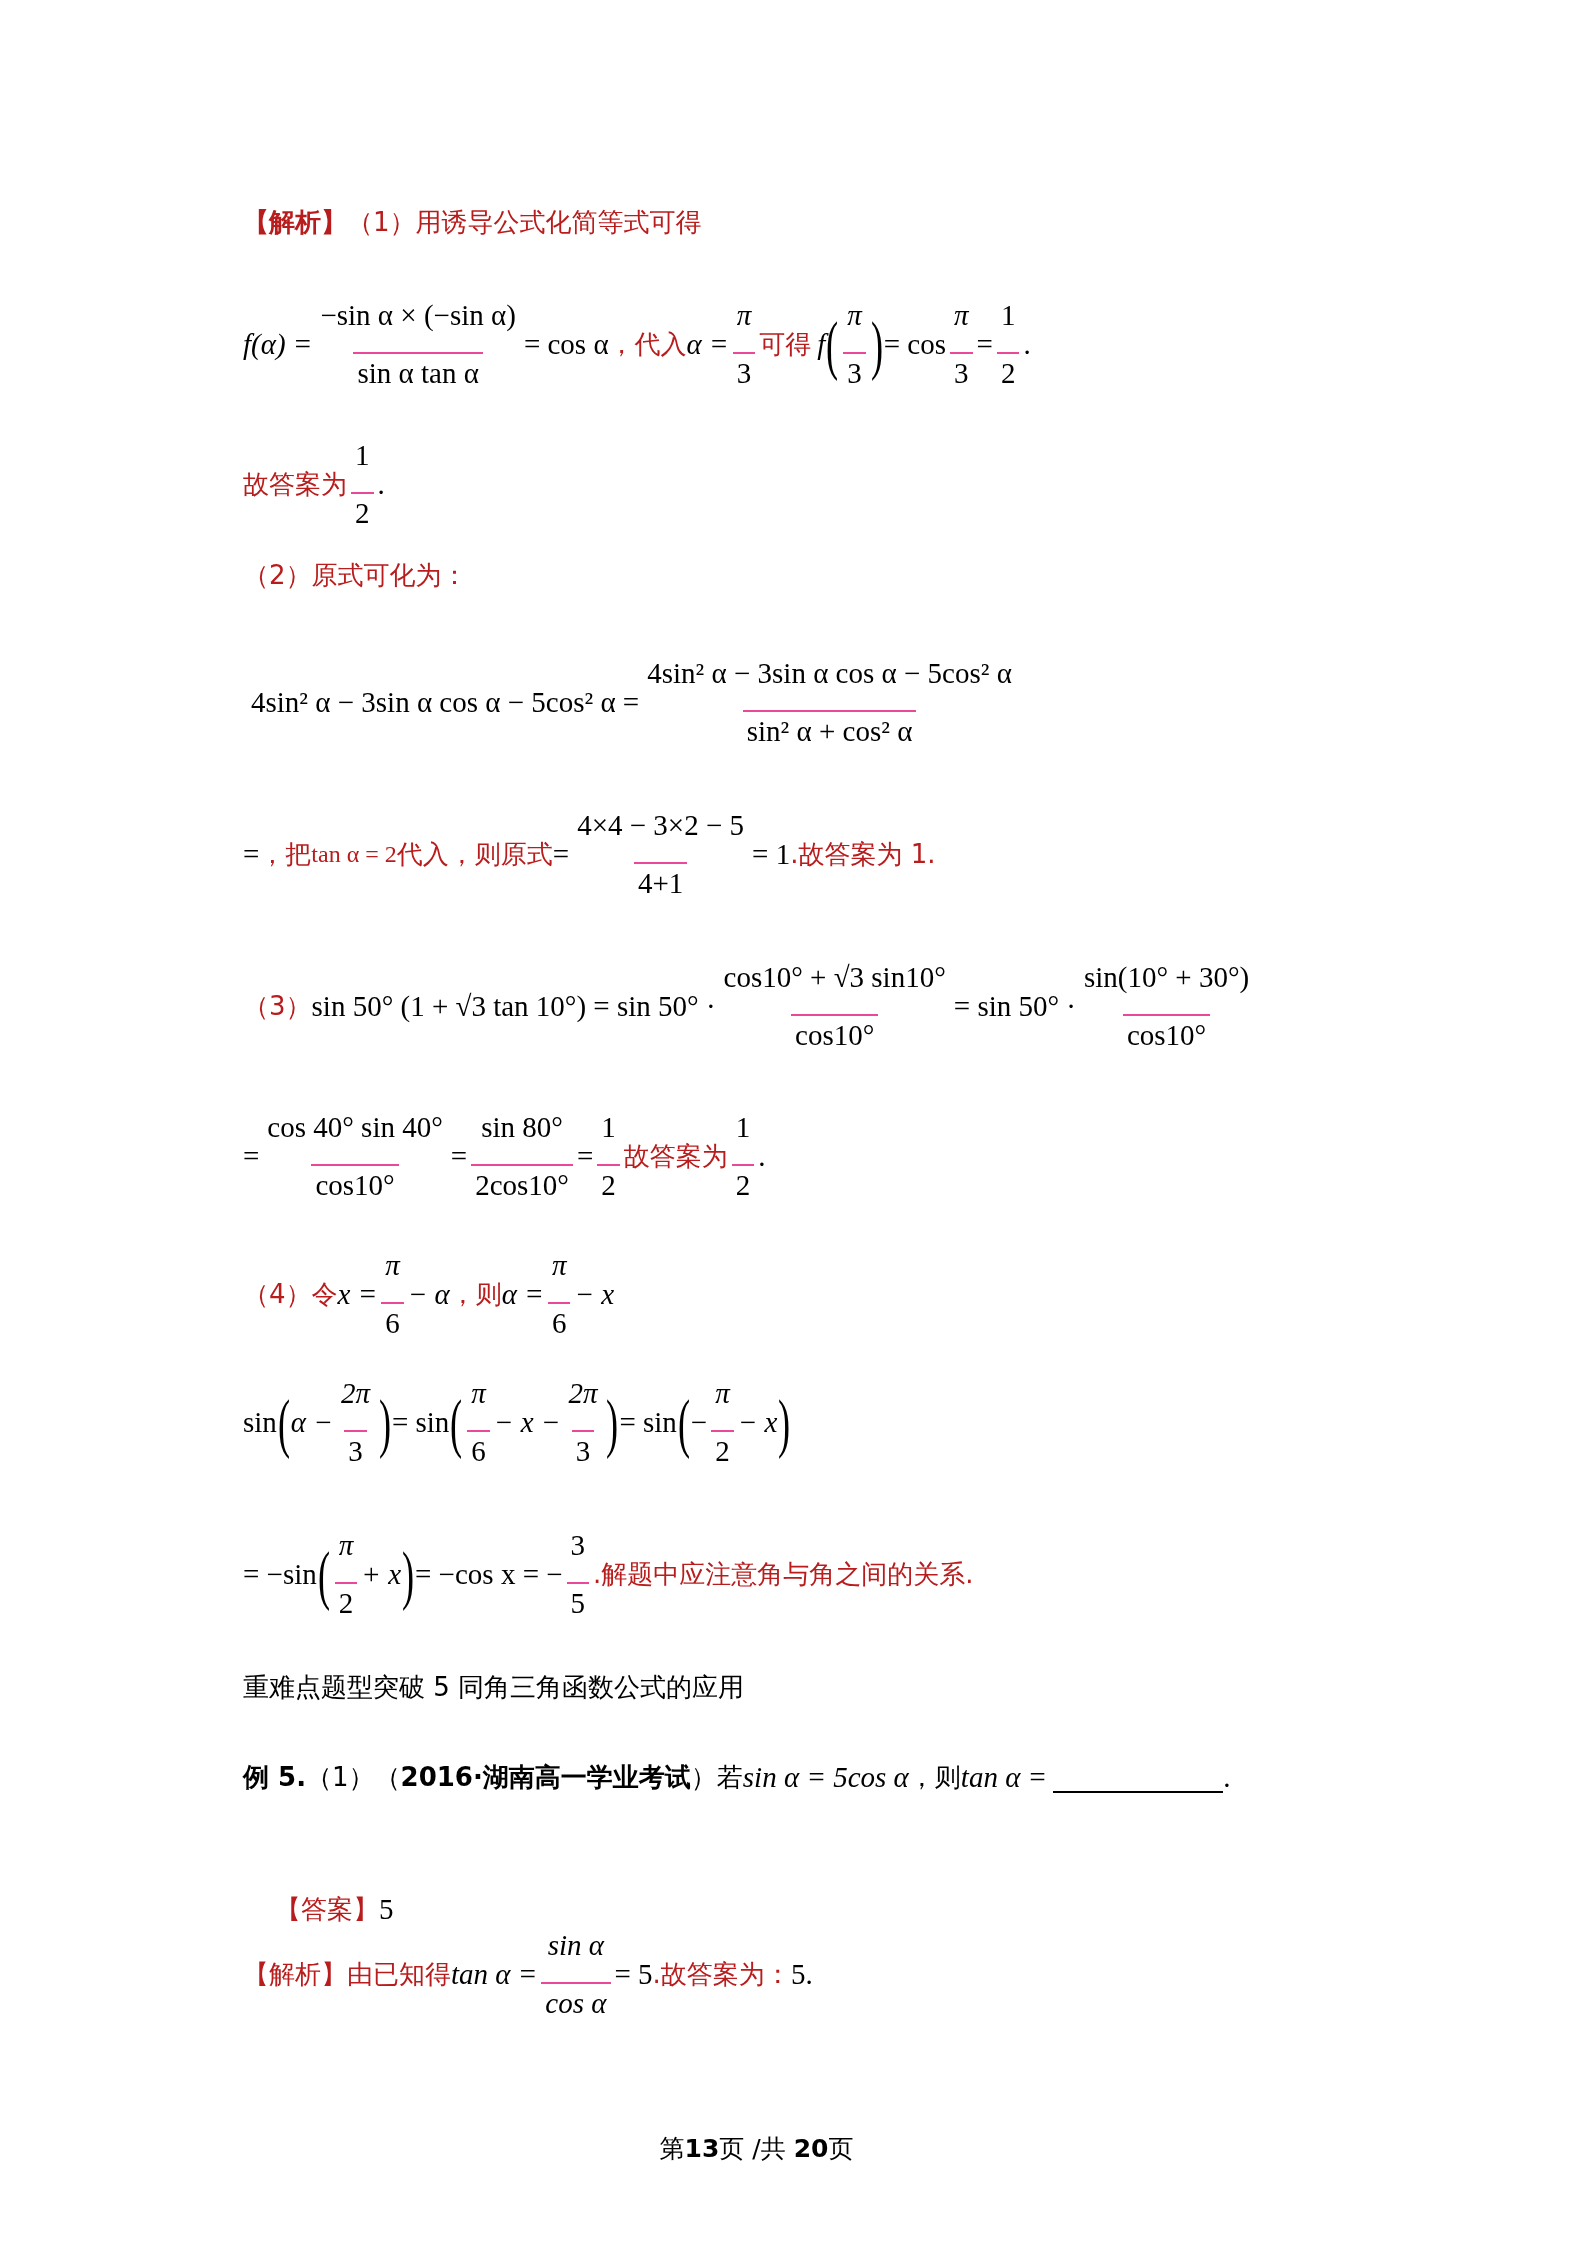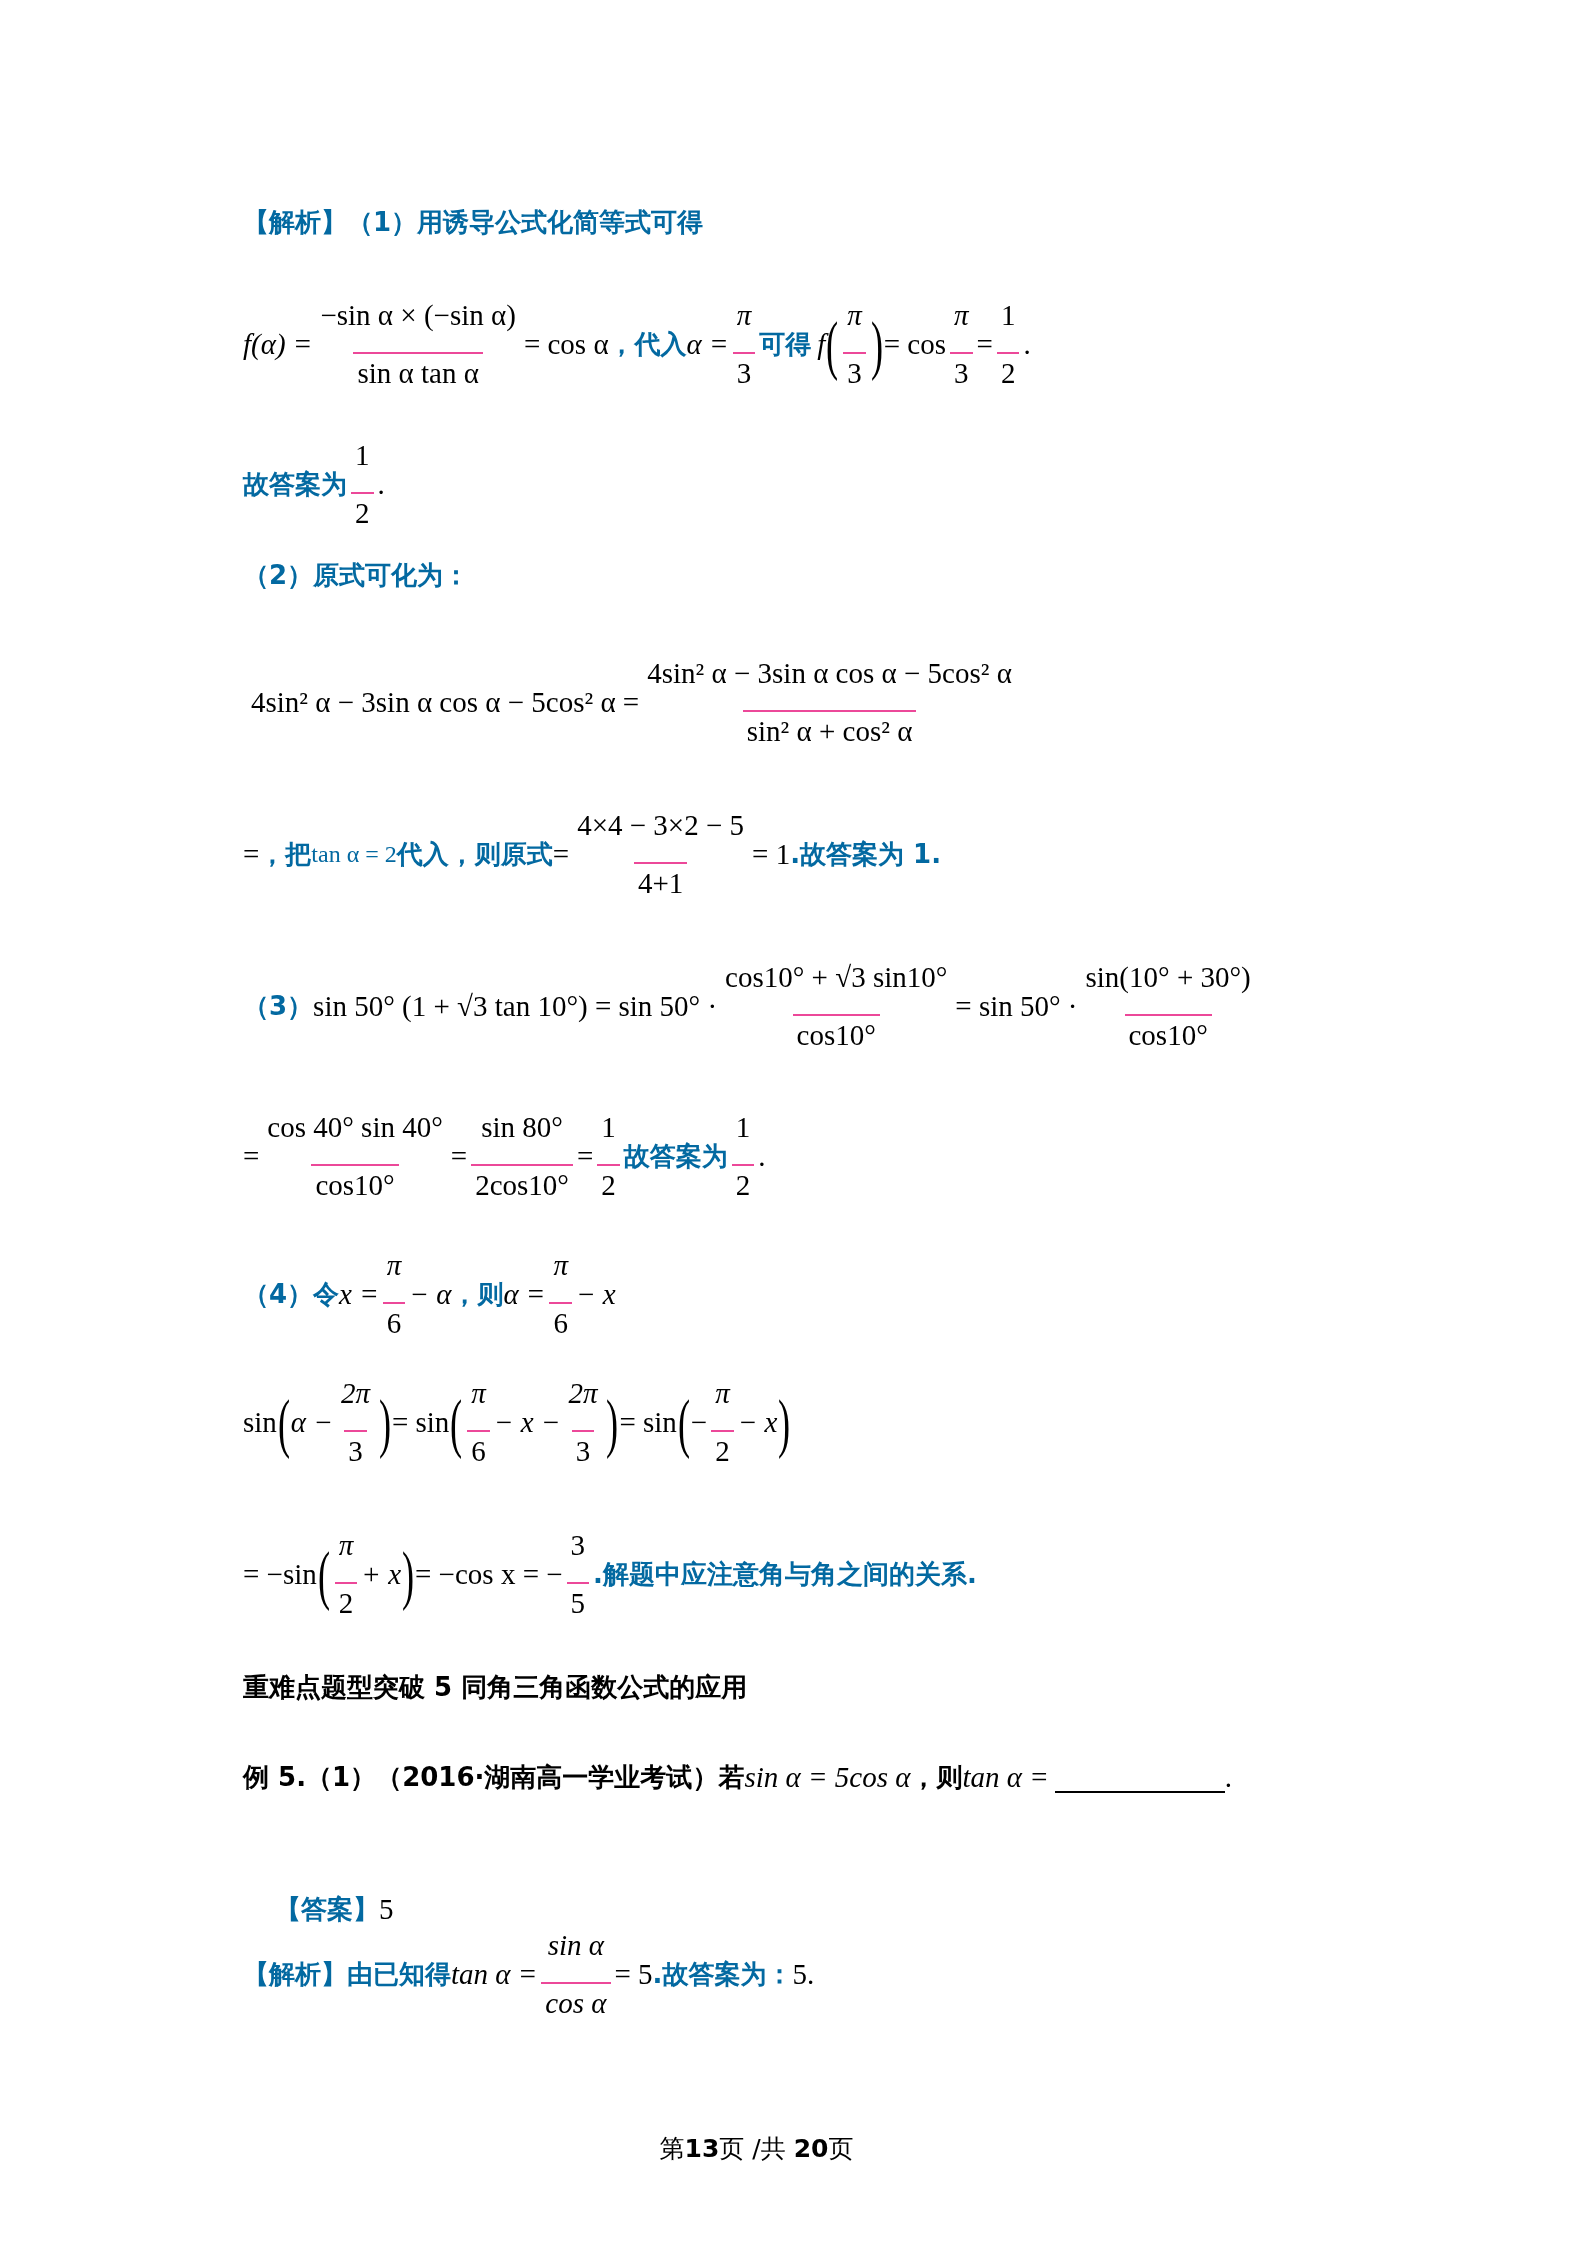--- a/index.html
+++ b/index.html
@@ -1,20 +1,20 @@
 <!DOCTYPE html>
 <html><head>
 <meta charset="utf-8">
 <style>
   html, body { margin: 0; padding: 0; background: #ffffff; }
   body { width: 1587px; height: 2245px; position: relative; overflow: hidden;
          font-family: "Liberation Serif", "DejaVu Serif", serif; color: #000; }
   .line { position: absolute; left: 243px; white-space: nowrap; display: flex; align-items: center; font-size: 28px; }
-  .red { color: #0369a1; }
-  .cjk { font-family: "DejaVu Sans", sans-serif; font-size: 26px; font-weight: bold; }
+  .red { color: #b91c1c; }
+  .cjk { font-family: "DejaVu Sans", sans-serif; font-size: 26px; }
   .cjk-b { font-family: "DejaVu Sans", sans-serif; font-size: 26px; font-weight: bold; }
   .m { font-family: "Liberation Serif", serif; font-size: 29px; }
   .i { font-style: italic; }
   .frac { display: inline-flex; flex-direction: column; align-items: center; vertical-align: middle; margin: 0 4px; }
   .frac .num { padding: 0 4px 20px 4px; line-height: 1.1; }
   .frac .den { padding: 4px 4px 0 4px; line-height: 1.1; border-top: 2px solid #ec4899; }
   .paren { font-size: 66px; font-weight: 100; transform: scaleX(0.55); display: inline-block; line-height: 1; margin: 0 -4px; }
   .sp { display: inline-block; width: 6px; }
   .blank { display: inline-block; width: 170px; border-bottom: 2px solid #000; height: 28px; margin-left: 6px; }
   .footer { position: absolute; top: 2132px; left: 0; width: 1513px; text-align: center; font-family: "DejaVu Sans", sans-serif; font-size: 25px; }

